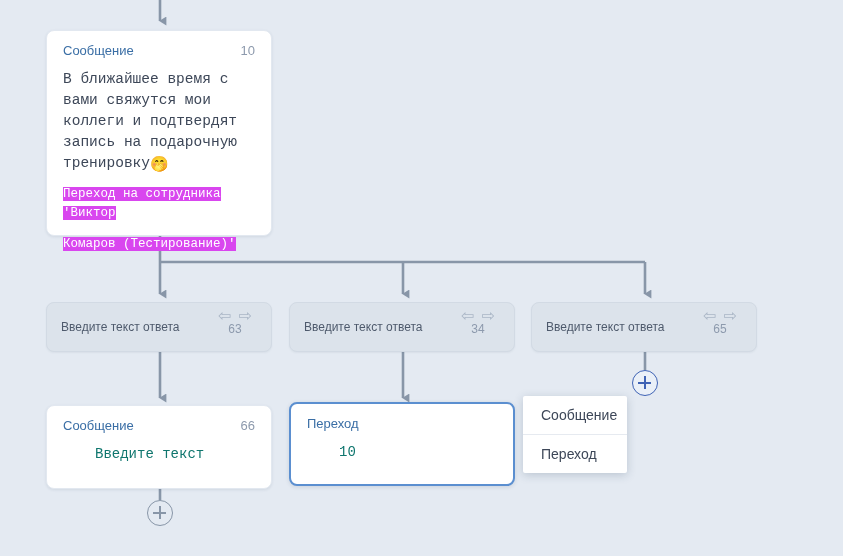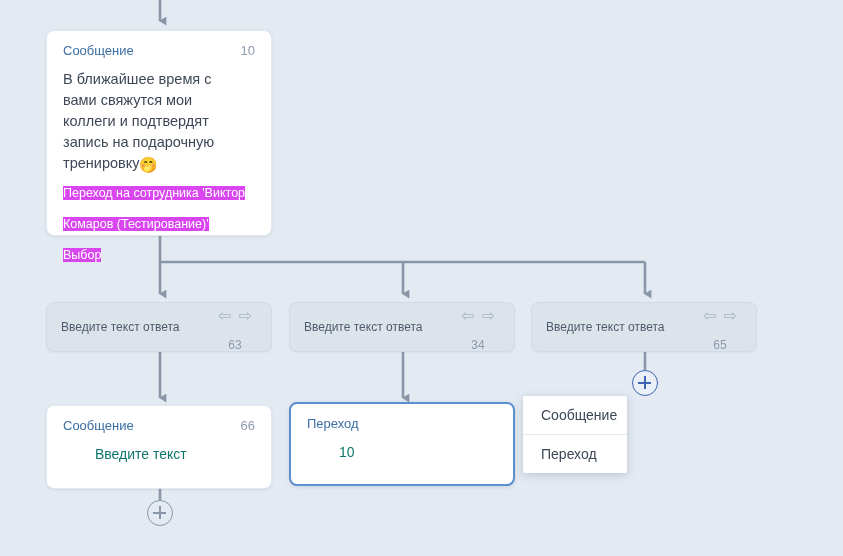--- a/index.html
+++ b/index.html
@@ -50,20 +50,21 @@
     font-size: 13px;
     line-height: 16px;
   }
   .card-id {
     color: #8d9aad;
     font-size: 13px;
     line-height: 16px;
   }
   .card-body {
     padding: 10px 0 14px 16px;
+    font-family: Liberation Mono, monospace;
   }
   .msg-text {
     color: #3d4758;
     font-size: 14.5px;
     line-height: 21px;
     max-width: 180px;
     word-wrap: break-word;
   }
   .msg-text .emoji {
     font-size: 15px;
@@ -123,21 +124,21 @@
     justify-content: center;
     gap: 7px;
     color: #aab6c6;
     line-height: 10px;
     height: 11px;
   }
   .answer-id {
     color: #8d9aad;
     font-size: 12px;
     line-height: 14px;
-    margin-top: 16px;
+    margin-top: 0;
   }
 
   
   .plus {
     position: absolute;
     width: 26px;
     height: 26px;
     border-radius: 50%;
     box-sizing: border-box;
     background: #e4eaf2;
@@ -220,21 +221,20 @@
     <div class="card-body">
       <div class="msg-text">
         <span>В ближайшее время с вами</span>
         <span>свяжутся мои коллеги и</span>
         <span>подтвердят запись на</span>
         <span>подарочную тренировку</span><span class="emoji">🤭</span>
       </div>
       <div class="sel-wrap">
         <div><span class="sel-block">Переход на сотрудника 'Виктор</span></div>
         <div class="sel-line2"><span class="sel-block">Комаров (Тестирование)'</span></div>
-        <div class="sel-line2"><span class="sel-block">Выбор</span></div>
       </div>
     </div>
   </div>
 
   <div class="answer" style="left:46px; top:302px; width:226px; height:50px;">
     <span class="answer-label">Введите текст ответа</span>
     <div class="answer-meta">
       <div class="answer-arrows">
         <span>⇦</span>
         <span>⇨</span>

